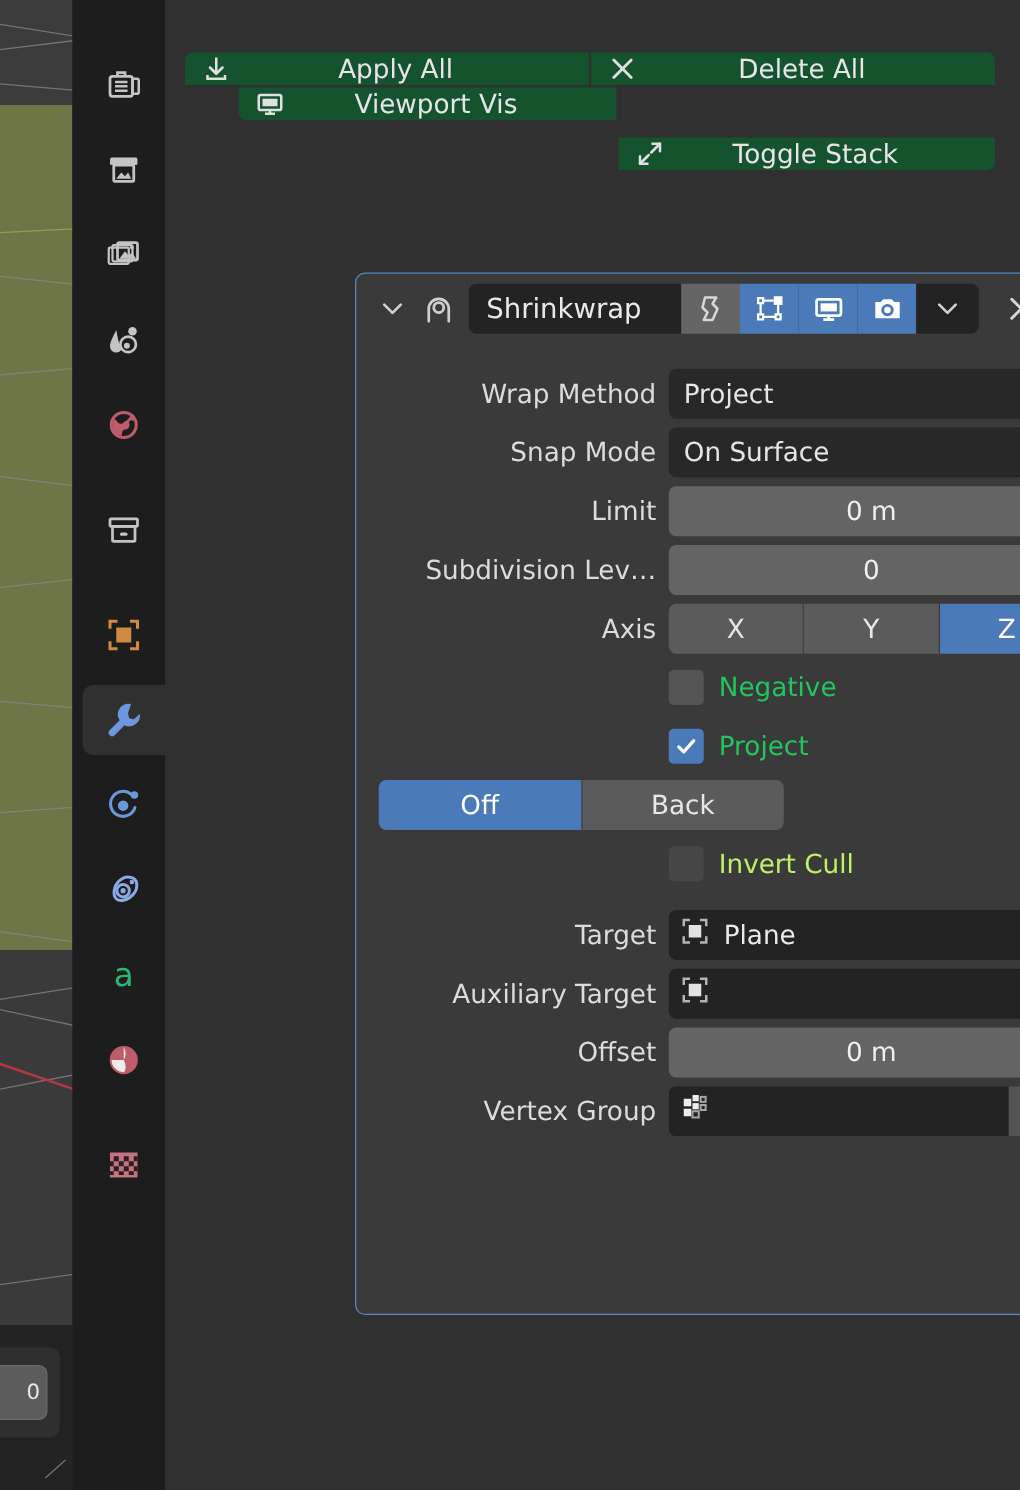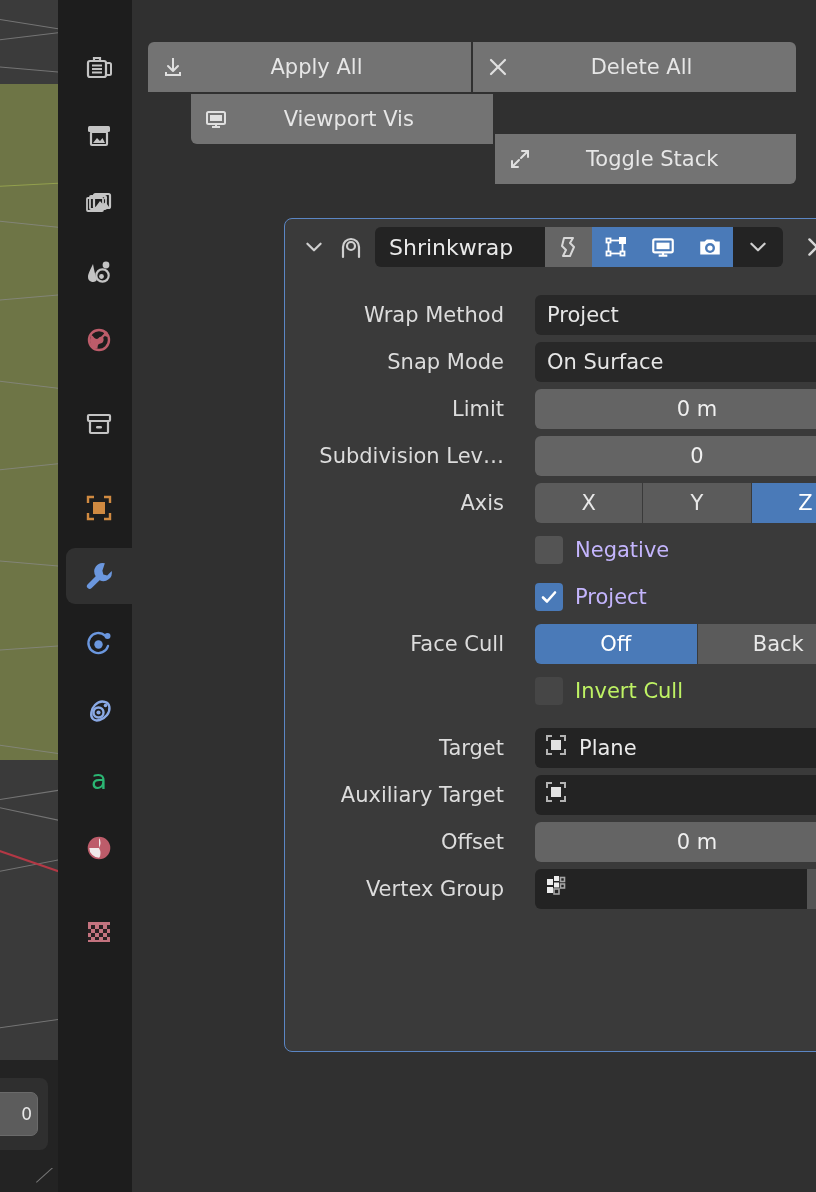--- a/index.html
+++ b/index.html
@@ -85,22 +85,22 @@
     background: #303030;
   }
 
   
   .op-grid {
     position: absolute; left: 16px; top: 42px;
     width: 648px;
   }
   .op-row { display: flex; gap: 2px; margin-bottom: 2px; }
   .op-btn {
-    flex: 1; height: 50px;
-    background: #737373;
+    flex: 1; height: 26px;
+    background: #14532d;
     display: flex; align-items: center;
     position: relative;
     color: #e6e6e6; font-size: 21px;
     box-sizing: border-box;
   }
   .op-btn .op-ico {
     position: absolute; left: 12px; top: 50%;
     transform: translateY(-50%);
     width: 26px; height: 26px;
     display: flex; align-items: center; justify-content: center;
@@ -162,21 +162,21 @@
   }
 
   
   .rows { position: absolute; left: 0; top: 72px; width: 100%; }
   .row {
     display: flex; align-items: center;
     height: 47px; position: relative;
     padding-left: 18px; box-sizing: border-box;
   }
   .row .lbl {
-    width: 232px; text-align: right; padding-right: 31px;
+    width: 232px; text-align: right; padding-right: 10px;
     color: #dcdcdc; font-size: 21px; box-sizing: border-box;
     white-space: nowrap; overflow: hidden;
   }
   .field { position: relative; }
 
   .sel {
     width: 324px; height: 40px;
     background: #282828; border-radius: 6px;
     display: flex; align-items: center;
     padding: 0 12px; box-sizing: border-box;
@@ -204,21 +204,21 @@
   .seg > div.on { background: #4a7ab8; color: #ffffff; }
 
   .chkrow { padding-left: 18px; }
   .chkrow .lbl { width: 232px; }
   .chk-wrap { display: flex; align-items: center; gap: 12px; }
   .chkbox {
     width: 28px; height: 28px; border-radius: 4px;
     background: #545454; display: flex; align-items: center; justify-content: center;
   }
   .chkbox.on { background: #4a7ab8; }
-  .chk-label { color: #c4b5fd; font-size: 21px; }
+  .chk-label { color: #22c55e; font-size: 21px; }
   .chk-label.dim { color: #bef264; }
   .chkbox.dim { background: #464646; }
 
   .objfield {
     width: 324px; height: 40px;
     background: #232323; border-radius: 6px;
     display: flex; align-items: center;
     padding: 0 8px; box-sizing: border-box;
     color: #eaeaea; font-size: 21px; gap: 10px;
   }
@@ -604,21 +604,20 @@
               <svg width="20" height="20" viewBox="0 0 20 20">
                 <path d="M4 10.5 l4 4 8-9" fill="none" stroke="#ffffff" stroke-width="2.6" stroke-linecap="round" stroke-linejoin="round"></path>
               </svg>
             </span>
             <span class="chk-label">Project</span>
           </div>
 
         </div>
 
         <div class="row">
-          <div class="lbl">Face Cull</div>
           <div class="field">
             <div class="seg">
               <div class="on">Off</div>
               <div>Back</div>
             </div>
           </div>
 
         </div>
 
         <div class="row chkrow">

